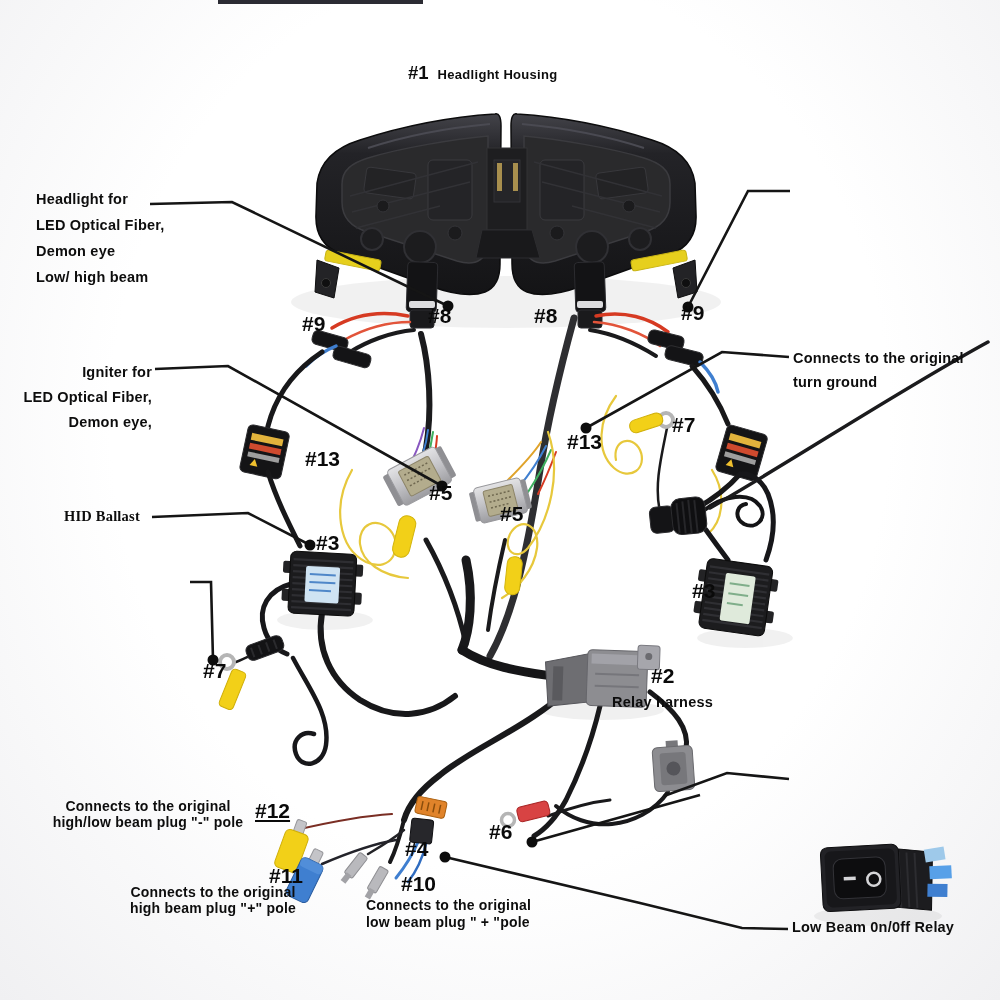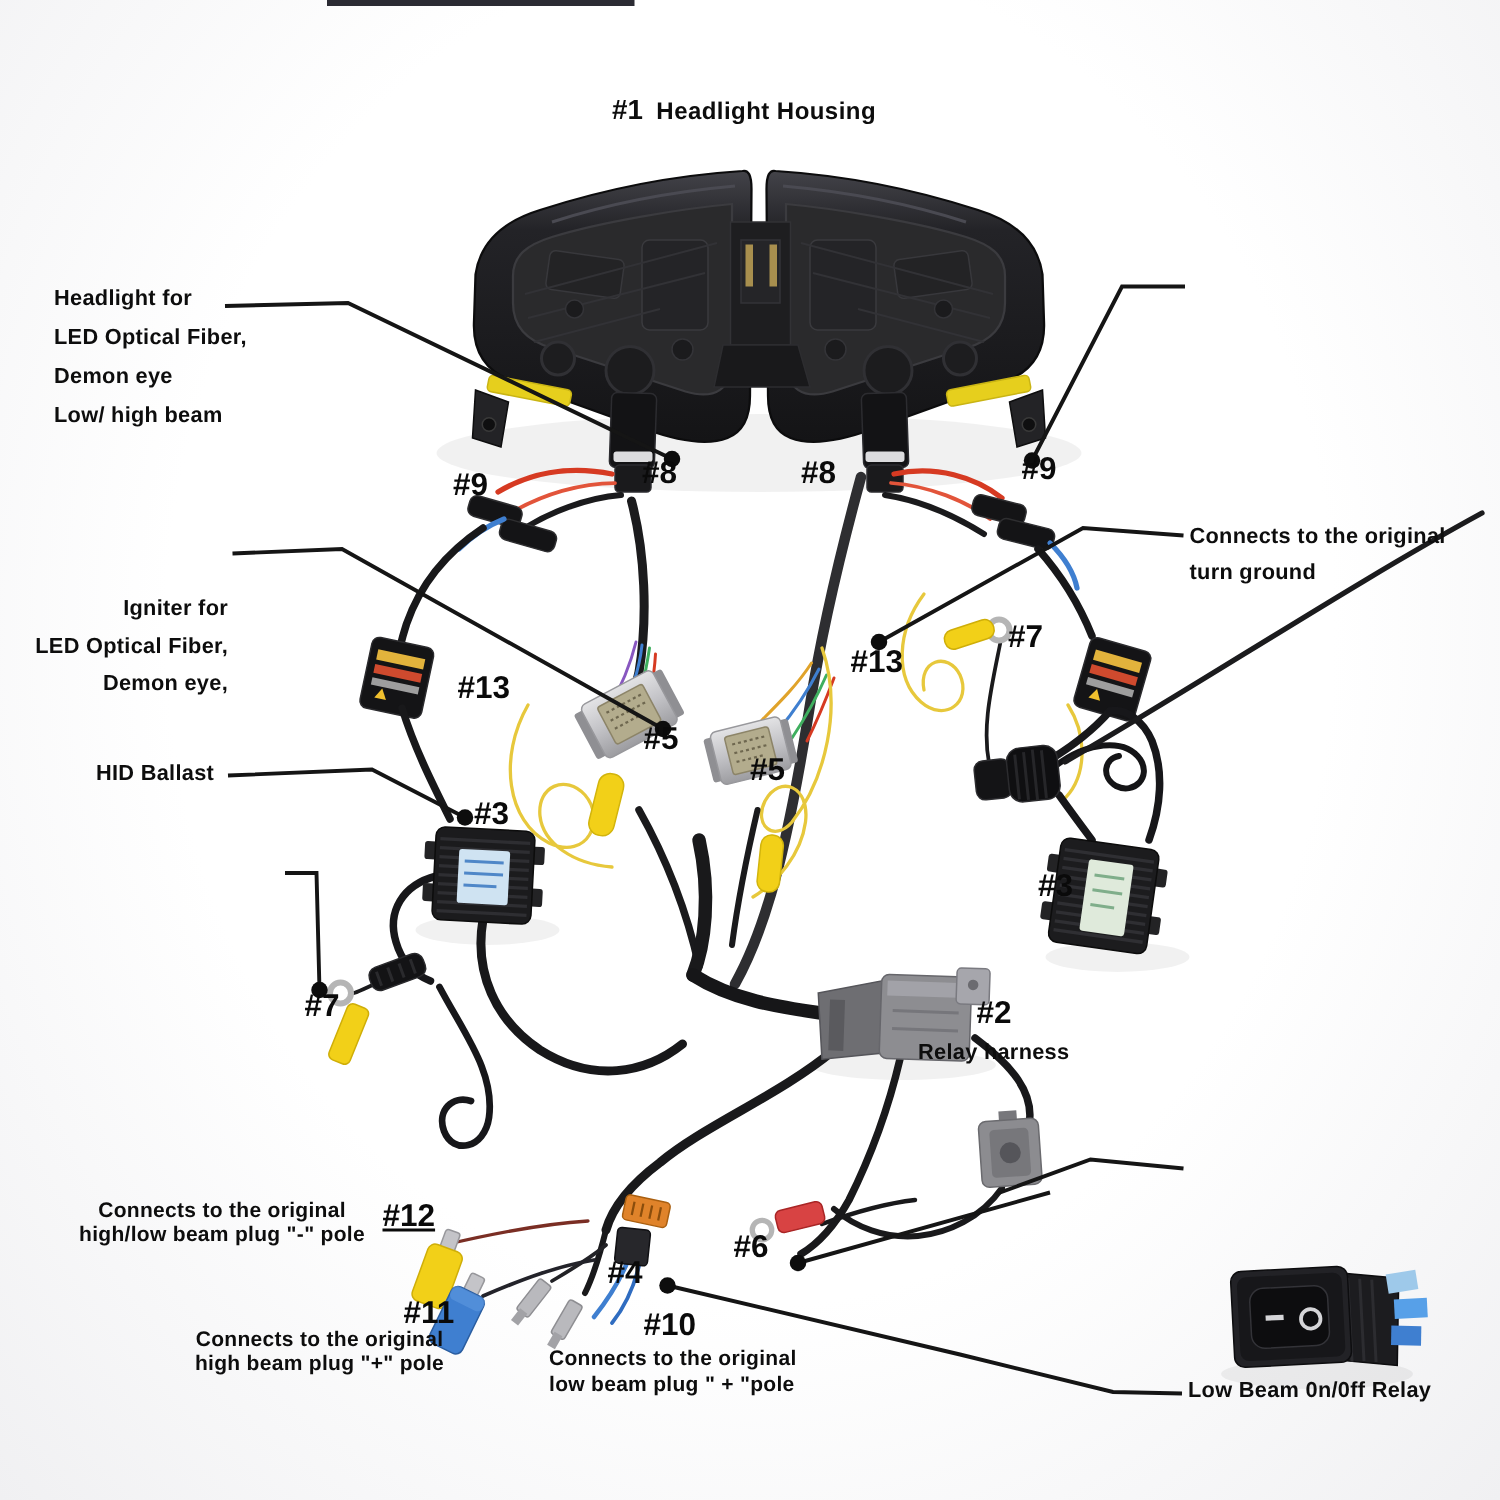--- a/index.html
+++ b/index.html
@@ -9,21 +9,21 @@
          background:radial-gradient(ellipse at 50% 42%,#ffffff 55%,#f0f0f2 100%);}
   svg.scene{position:absolute;left:0;top:0;width:1000px;height:1000px;}
   .label-layer{position:absolute;left:0;top:0;width:1000px;height:1000px;pointer-events:none;}
   .callout{position:absolute;font-weight:bold;font-size:14.5px;color:#0d0d0d;
            white-space:nowrap;letter-spacing:.2px;}
   .callout div{white-space:nowrap;}
   .part-tag{position:absolute;font-weight:800;font-size:21px;color:#0a0a0a;
             white-space:nowrap;letter-spacing:0;}
   .title{position:absolute;display:flex;align-items:baseline;gap:9px;color:#0d0d0d;}
   .tag-lg{font-weight:800;font-size:18.5px;}
-  .title-text{font-weight:bold;font-size:16px;letter-spacing:.3px;}
+  .title-text{font-weight:bold;font-size:13px;letter-spacing:.3px;}
   .artifact-bar{position:absolute;left:218px;top:0;width:205px;height:4px;background:#2b2b33;}
 </style>
 </head>
 <body>
 
 <div class="stage">
 
 <div class="artifact-bar"></div>
 
 <svg class="scene" viewBox="0 0 1000 1000">
@@ -304,32 +304,32 @@
   </div>
 
   <div class="callout" style="left:36px;top:186px;line-height:26px;">
     <div>Headlight for</div>
     <div>LED Optical Fiber,</div>
     <div>Demon eye</div>
     <div>Low/ high beam</div>
   </div>
 
 
-  <div class="callout" style="right:848px;top:360px;line-height:25px;text-align:right;margin-top:34px;">
+  <div class="callout" style="right:848px;top:360px;line-height:25px;text-align:right;">
     <div>Igniter for</div>
     <div>LED Optical Fiber,</div>
     <div>Demon eye,</div>
   </div>
 
   <div class="callout" style="left:793px;top:346px;line-height:24px;">
     <div>Connects to the original</div>
     <div>turn ground</div>
   </div>
 
-  <div class="callout" style="left:64px;top:508px;">
+  <div class="callout" style="left:64px;top:508px;font-family:Liberation Serif, serif;">
     <div>HID Ballast</div>
   </div>
 
   <div class="callout" style="left:8px;top:568px;line-height:23px;width:190px;text-align:center;">
   </div>
 
   <div class="callout" style="left:612px;top:694px;">
     <div>Relay harness</div>
   </div>
 
@@ -364,16 +364,16 @@
         <span class="part-tag" style="left: 567px; top: 430px;">#13</span>
         <span class="part-tag" style="left: 672px; top: 413px;">#7</span>
         <span class="part-tag" style="left: 316px; top: 531px;">#3</span>
         <span class="part-tag" style="left: 692px; top: 579px;">#3</span>
         <span class="part-tag" style="left: 203px; top: 659px;">#7</span>
         <span class="part-tag" style="left: 651px; top: 664px;">#2</span>
         <span class="part-tag" style="left: 255px; top: 799px; text-decoration: underline;">#12</span>
         <span class="part-tag" style="left: 269px; top: 864px;">#11</span>
         <span class="part-tag" style="left: 405px; top: 837px;">#4</span>
         <span class="part-tag" style="left: 489px; top: 820px;">#6</span>
-        <span class="part-tag" style="left: 401px; top: 872px; margin-left: 28px;">#10</span>
+        <span class="part-tag" style="left: 401px; top: 872px;">#10</span>
       </div>
 </div>
 </div>
 
 </body></html>

